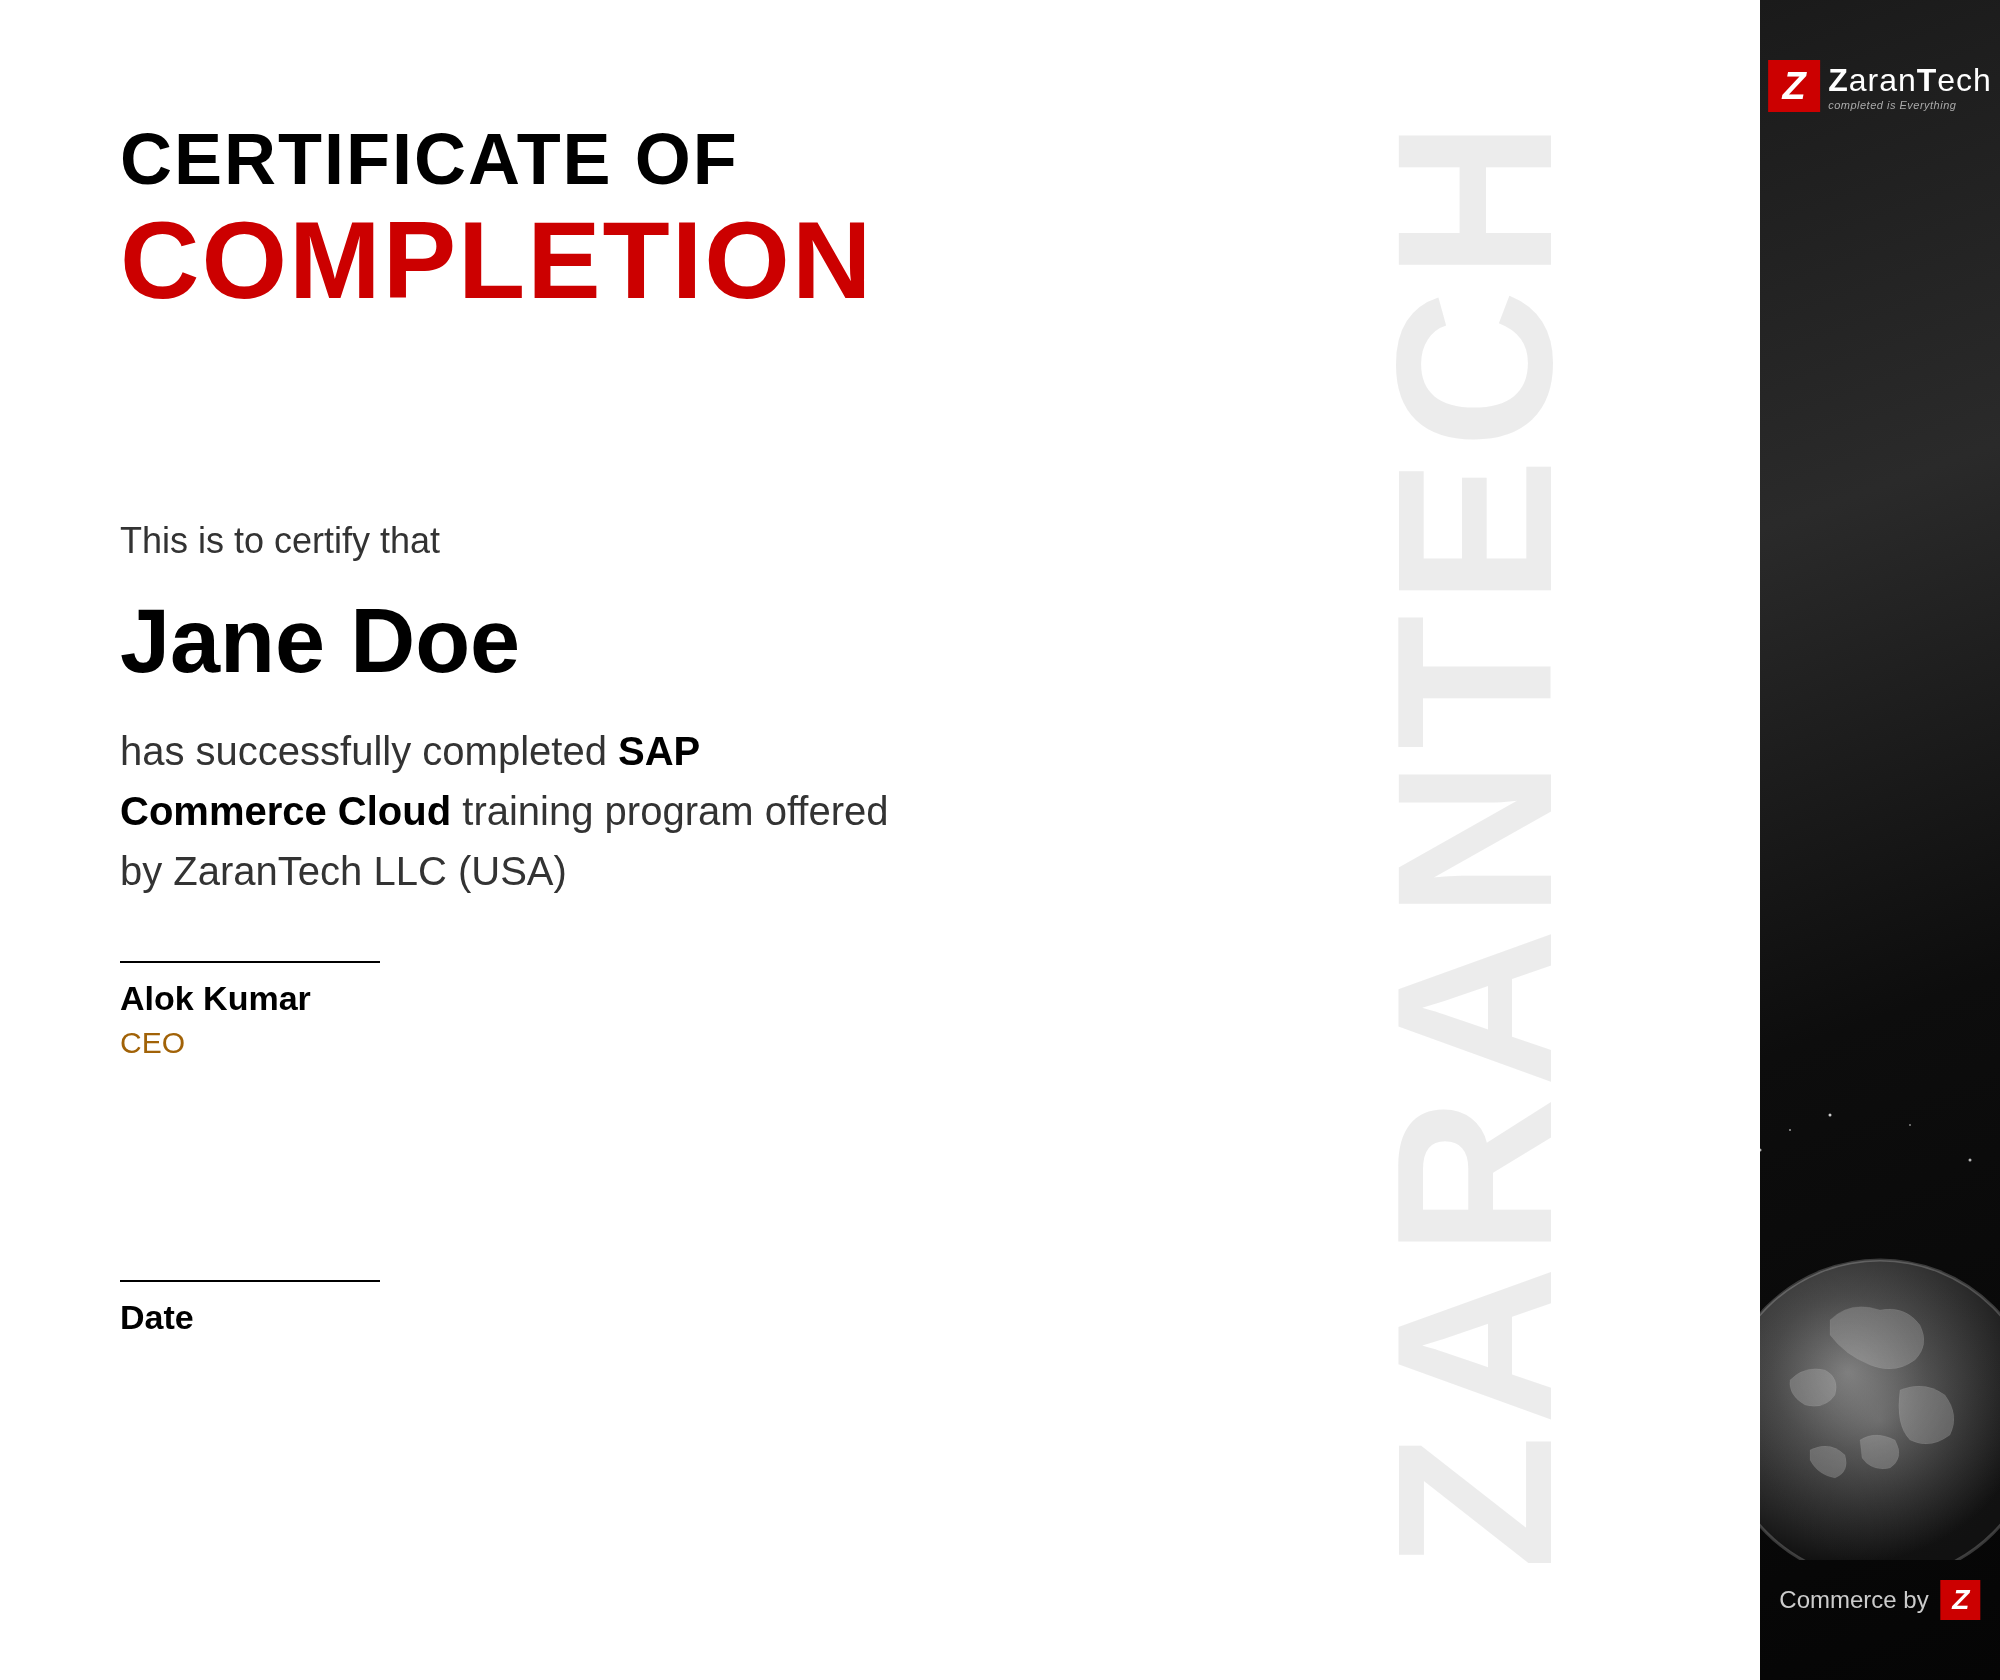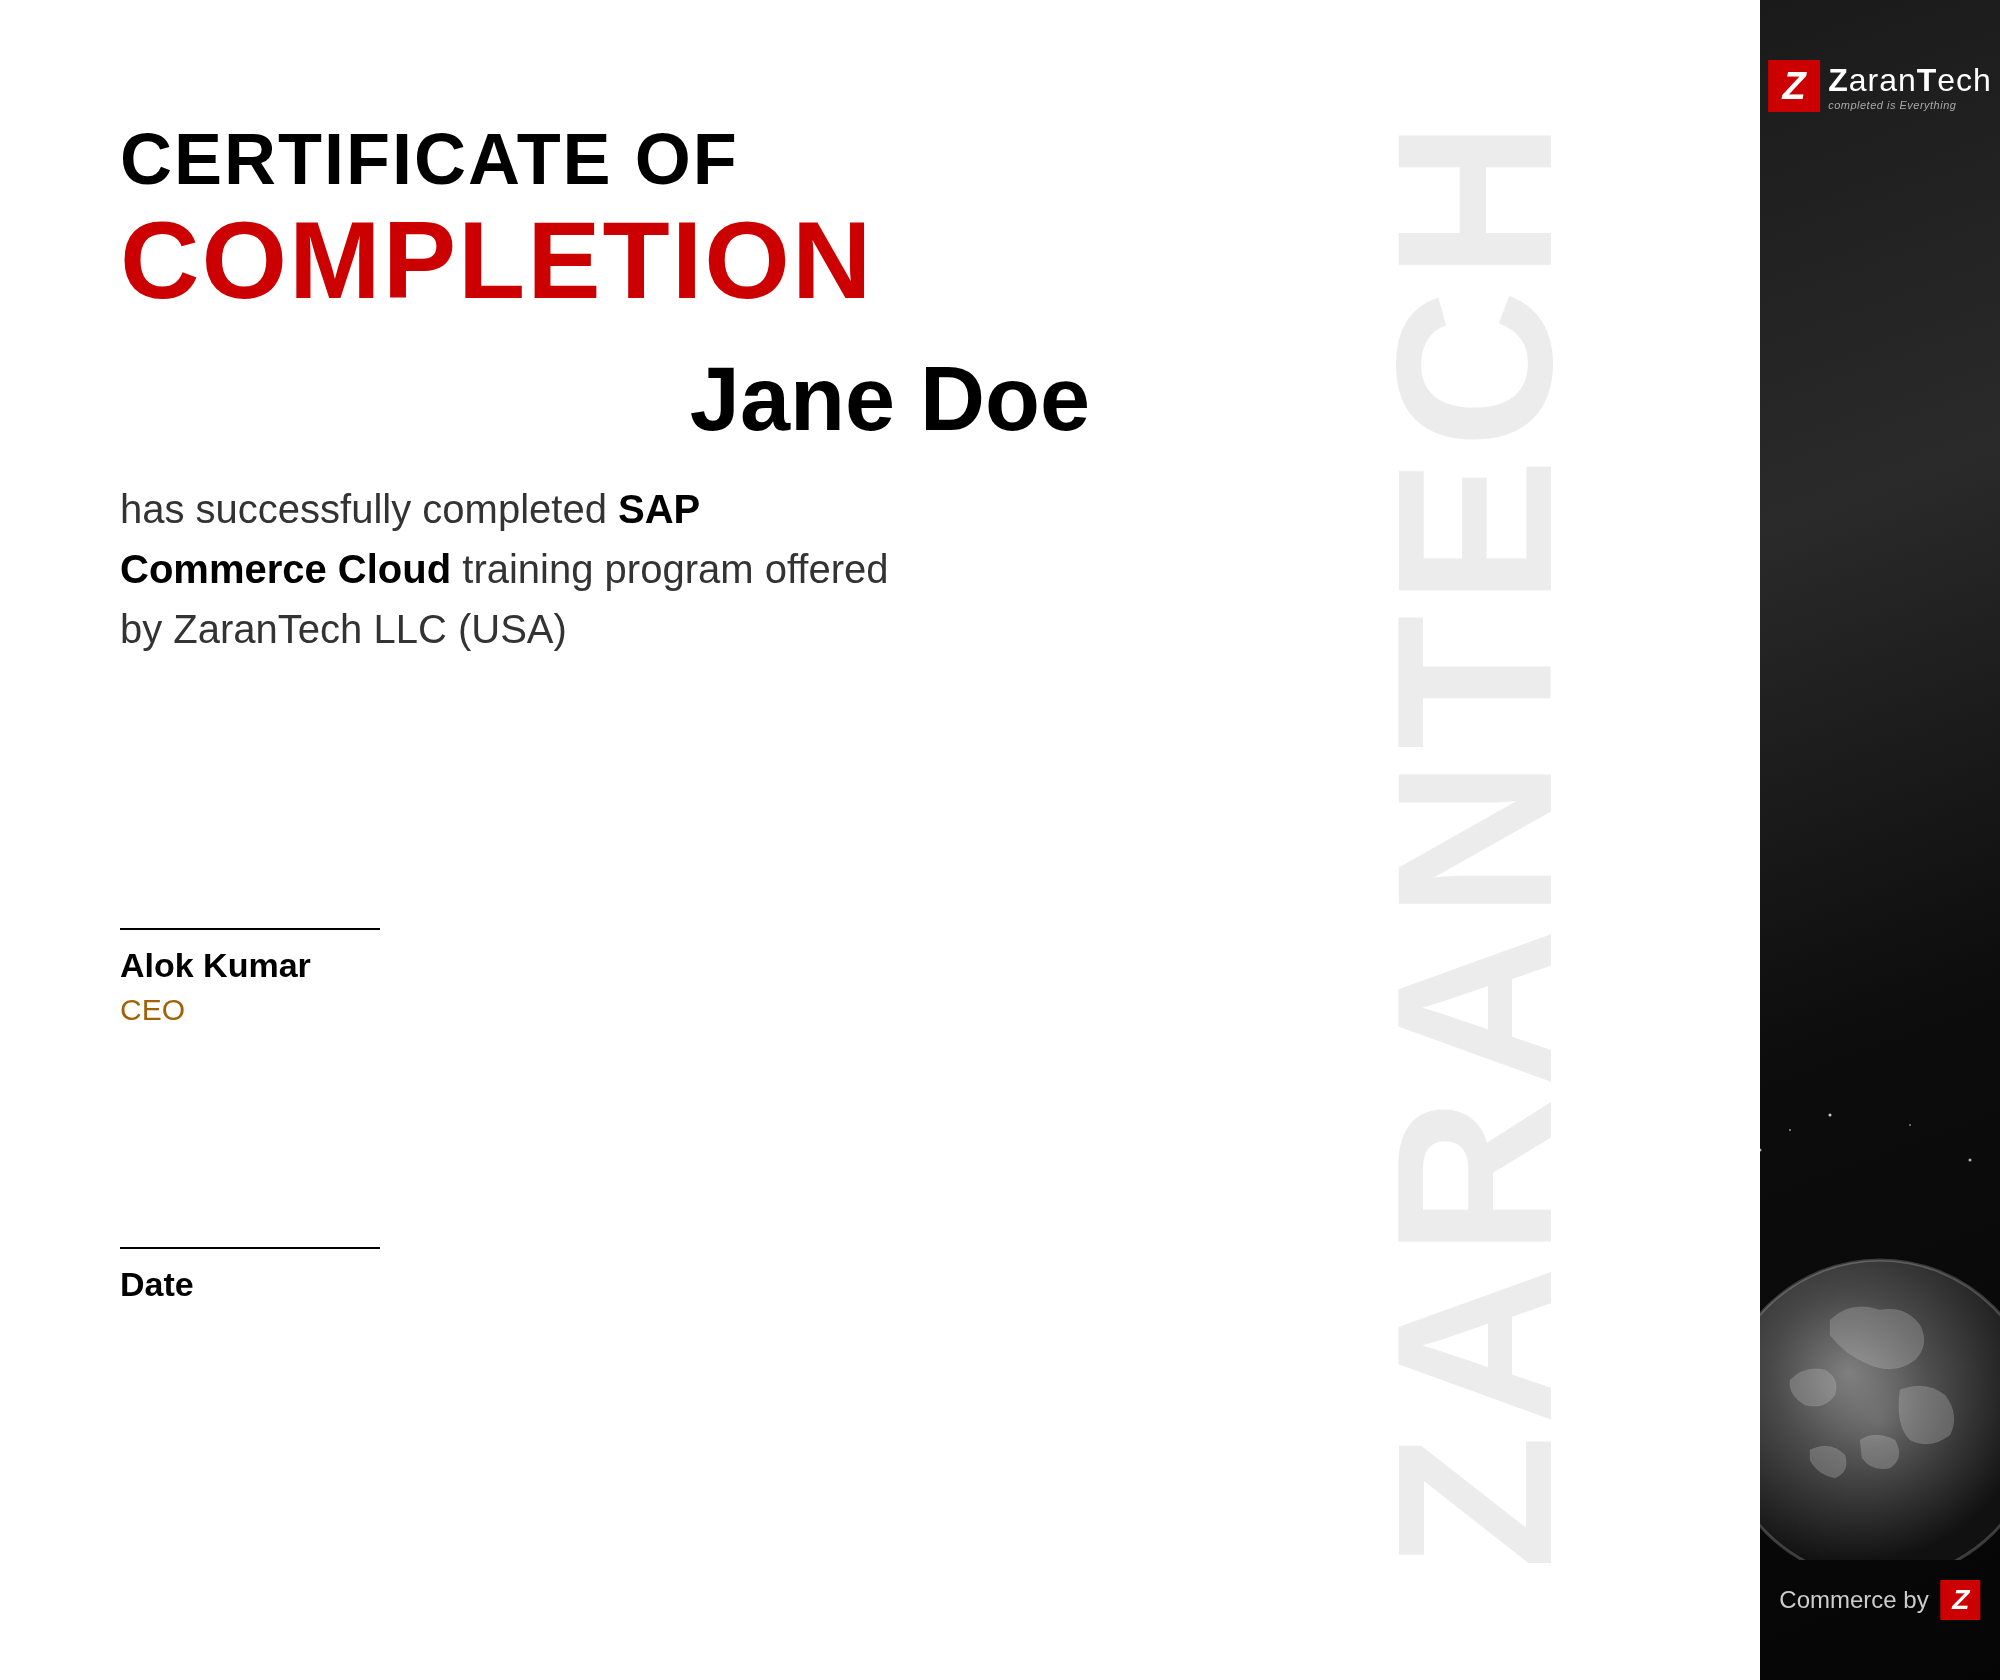--- a/index.html
+++ b/index.html
@@ -58,21 +58,20 @@
       color: #333333;
       font-weight: 400;
     }
 
     .recipient-name {
       margin-top: 30px;
       font-size: 90px;
       font-weight: 900;
       color: #000000;
       line-height: 1.1;
-      text-align: right;
     }
 
     .completion-description {
       margin-top: 30px;
       font-size: 40px;
       color: #333333;
       font-weight: 400;
       line-height: 1.5;
       max-width: 780px;
     }
@@ -238,20 +237,21 @@
 
 <div class="certificate-container">
 
   <div class="left-section">
 
     <div>
       <div class="cert-title-of">CERTIFICATE OF</div>
       <div class="cert-title-completion">COMPLETION</div>
     </div>
 
+    <div class="certify-text">This is to certify that</div>
 
     <div class="recipient-name">Jane Doe</div>
 
     <div class="completion-description">
       <span>has successfully completed </span><strong>SAP Commerce Cloud</strong><span> training program offered by ZaranTech LLC (USA)</span>
     </div>
 
     <div class="signature-section">
       <div class="signature-block">
         <div class="signature-line"></div>

